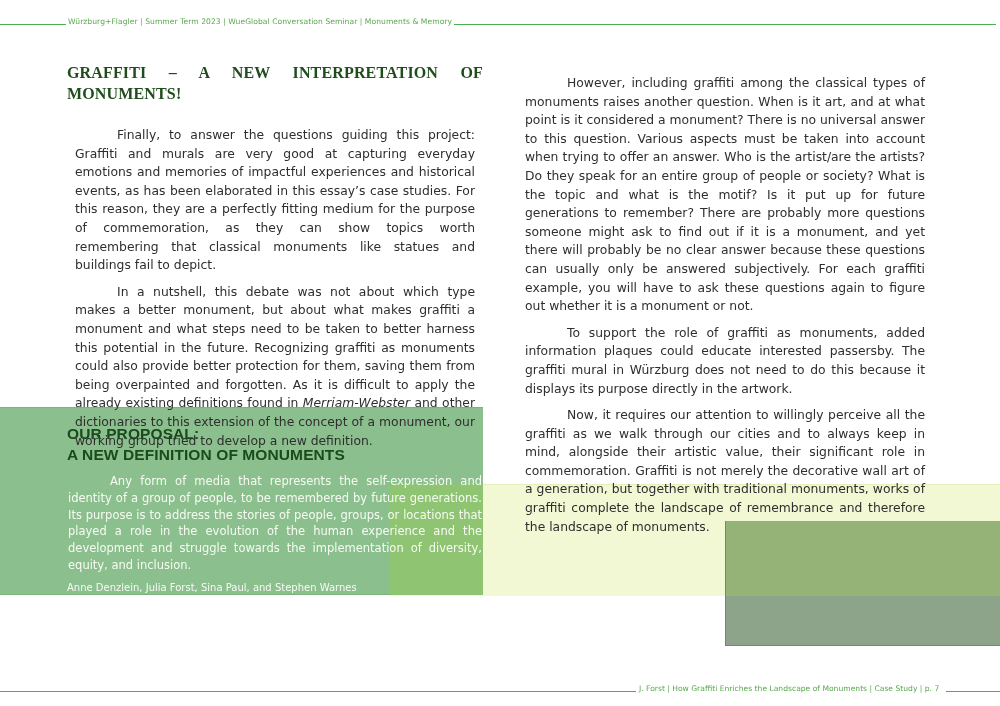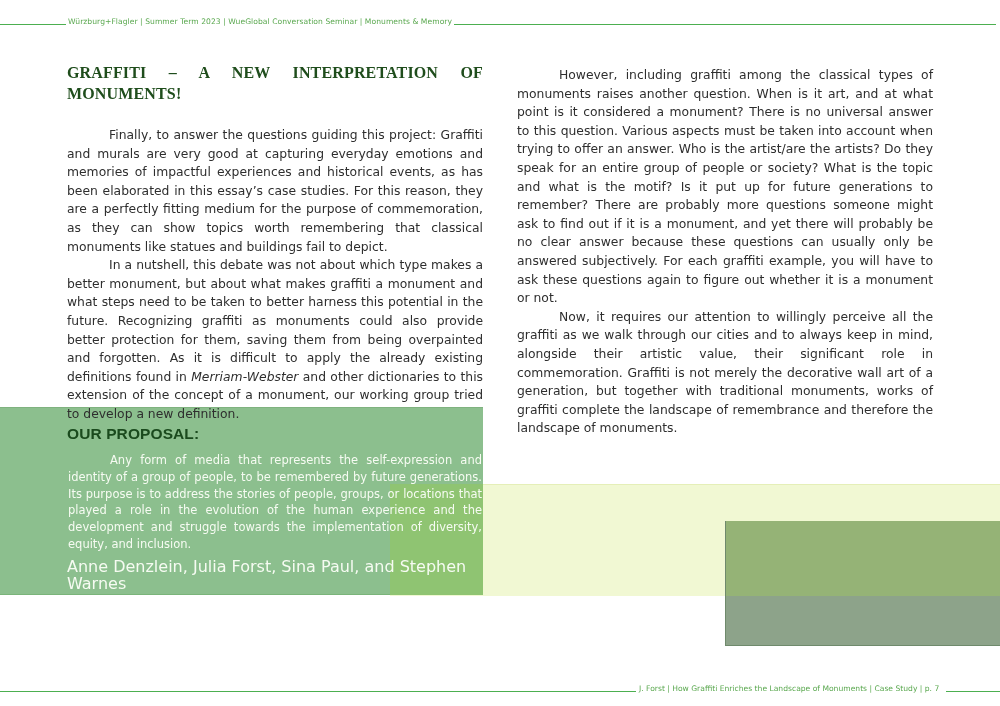--- a/index.html
+++ b/index.html
@@ -117,21 +117,21 @@
     h1.section-title {
       font-family: Liberation Serif, serif;
       font-weight: bold;
       font-size: 16px;
       line-height: 21px;
       color: #1f4d1c;
       margin: 0 0 22px 0;
       letter-spacing: 0.15px;
     }
     p.body {
-      margin: 0;
+      margin: 8px;
       text-indent: 42px;
     }
     em { }
 
     .proposal {
       position: absolute;
       left: 67px;
       top: 423px;
       width: 416px;
     }
@@ -147,21 +147,21 @@
     .proposal p.definition {
       margin: 1px;
       font-size: 11.5px;
       line-height: 16.8px;
       color: #f6fbf2;
       text-align: justify;
       text-indent: 42px;
     }
     .proposal p.authors {
       margin: 6px 6px 0 0;
-      font-size: 16px;
+      font-size: 10px;
       line-height: 16.8px;
       color: #f6fbf2;
     }
   </style>
 </head>
 <body>
 
 <div class="running-head">
   <div class="line-left"></div>
   <span class="text">Würzburg+Flagler | Summer Term 2023 | WueGlobal Conversation Seminar | Monuments &amp; Memory</span>
@@ -176,27 +176,29 @@
 
 <div class="col col-left">
   <h1 class="section-title">GRAFFITI – A NEW INTERPRETATION OF MONUMENTS!</h1>
   <p class="body">Finally, to answer the questions guiding this project: Graffiti and murals are very good at capturing everyday emotions and memories of impactful experiences and historical events, as has been elaborated in this essay’s case studies. For this reason, they are a perfectly fitting medium for the purpose of commemoration, as they can show topics worth remembering that classical monuments like statues and buildings fail to depict.</p>
   <p class="body"><span>In a nutshell, this debate was not about which type makes a better monument, but about what makes graffiti a monument and what steps need to be taken to better harness this potential in the future. Recognizing graffiti as monuments could also provide better protection for them, saving them from being overpainted and forgotten. As it is difficult to apply the already existing definitions found in </span><em>Merriam-Webster</em><span> and other dictionaries to this extension of the concept of a monument, our working group tried to develop a new definition.</span></p>
 </div>
 
 <div class="proposal">
   <h2>
     <span>OUR PROPOSAL:</span><br>
+    <span>A NEW DEFINITION OF MONUMENTS</span>
   </h2>
   <p class="definition">Any form of media that represents the self-expression and identity of a group of people, to be remembered by future generations. Its purpose is to address the stories of people, groups, or locations that played a role in the evolution of the human experience and the development and struggle towards the implementation of diversity, equity, and inclusion.</p>
   <p class="authors">Anne Denzlein, Julia Forst, Sina Paul, and Stephen Warnes</p>
 </div>
 
 <div class="col col-right">
   <p class="body">However, including graffiti among the classical types of monuments raises another question. When is it art, and at what point is it considered a monument? There is no universal answer to this question. Various aspects must be taken into account when trying to offer an answer. Who is the artist/are the artists? Do they speak for an entire group of people or society? What is the topic and what is the motif? Is it put up for future generations to remember? There are probably more questions someone might ask to find out if it is a monument, and yet there will probably be no clear answer because these questions can usually only be answered subjectively. For each graffiti example, you will have to ask these questions again to figure out whether it is a monument or not.</p>
+  <p class="body">To support the role of graffiti as monuments, added information plaques could educate interested passersby. The graffiti mural in Würzburg does not need to do this because it displays its purpose directly in the artwork.</p>
   <p class="body">Now, it requires our attention to willingly perceive all the graffiti as we walk through our cities and to always keep in mind, alongside their artistic value, their significant role in commemoration. Graffiti is not merely the decorative wall art of a generation, but together with traditional monuments, works of graffiti complete the landscape of remembrance and therefore the landscape of monuments.</p>
 </div>
 
 <div class="running-foot">
   <div class="line-left"></div>
   <span class="text">J. Forst | How Graffiti Enriches the Landscape of Monuments | Case Study | p. 7</span>
   <div class="line-right"></div>
 </div>
 
 </body></html>

